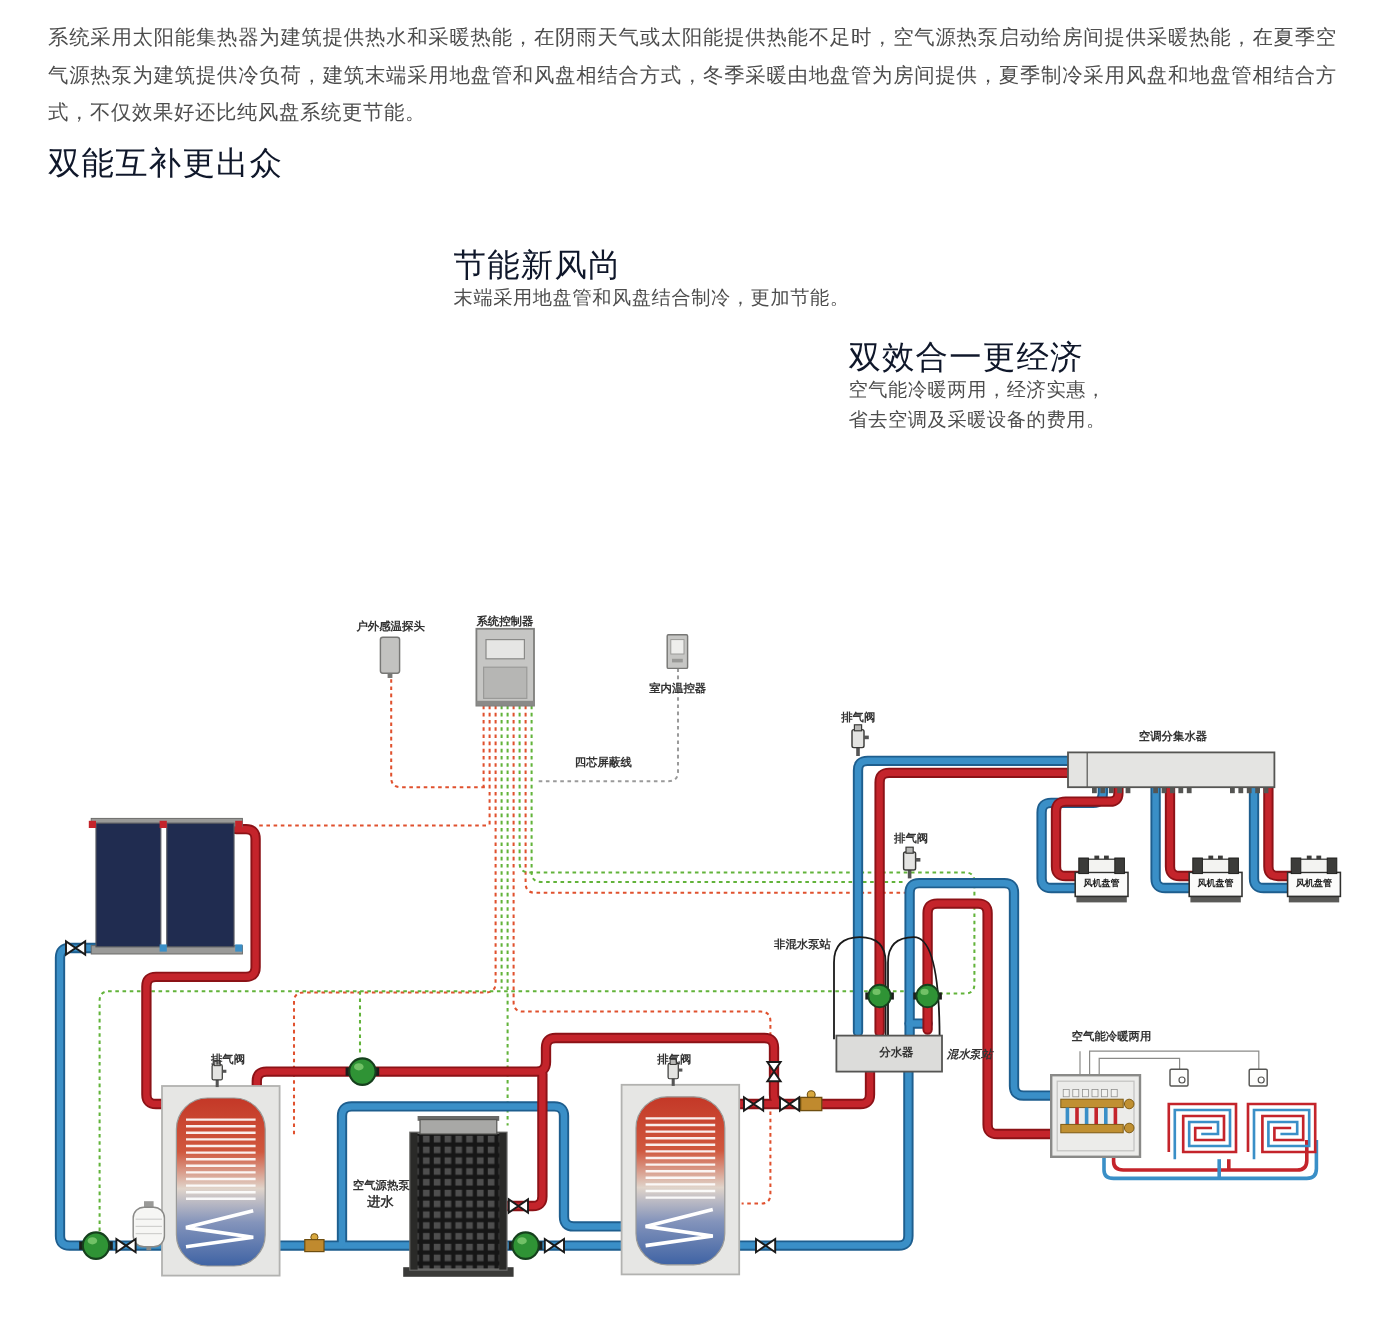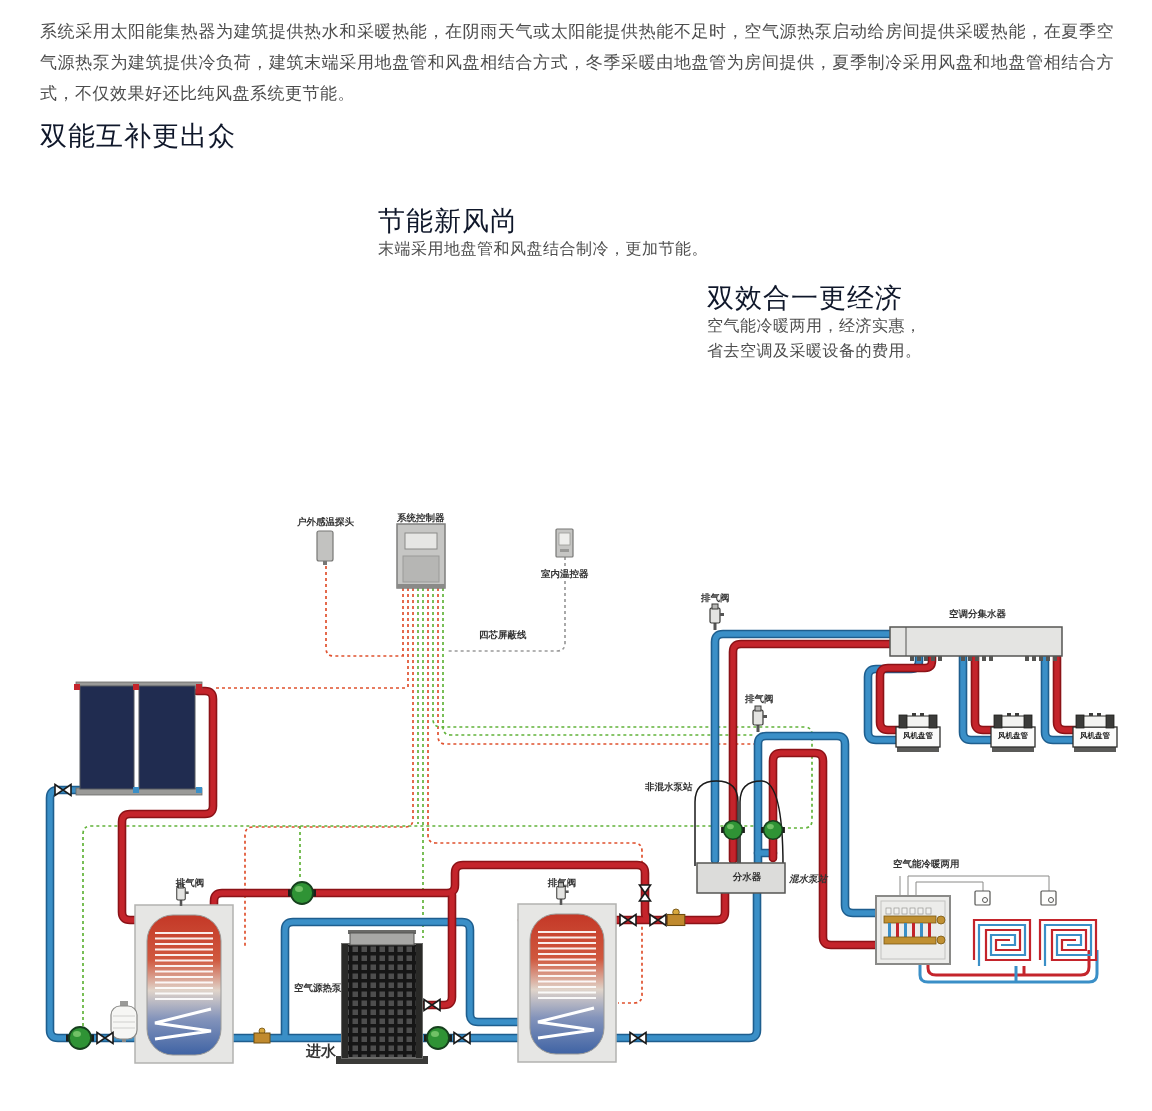--- a/index.html
+++ b/index.html
@@ -325,15 +325,15 @@
   <div class="fcu-label" style="left:896px;top:731px;">风机盘管</div>
   <div class="fcu-label" style="left:991px;top:731px;">风机盘管</div>
   <div class="fcu-label" style="left:1073px;top:731px;">风机盘管</div>
   <div class="dlabel" style="left:645px;top:781px;">非混水泵站</div>
   <div class="dlabel" style="left:789px;top:873px;font-style:italic;">混水泵站</div>
   <div class="dlabel center" style="left:697px;top:871px;width:100px;">分水器</div>
   <div class="dlabel" style="left:893px;top:858px;">空气能冷暖两用</div>
   <div class="dlabel center" style="left:160px;top:877px;width:60px;">排气阀</div>
   <div class="dlabel center" style="left:532px;top:877px;width:60px;">排气阀</div>
   <div class="dlabel" style="left:294px;top:982px;">空气源热泵</div>
-  <div class="dlabel" style="left:306px;top:1042px;font-size:15px;">进水</div>
+  <div class="dlabel" style="left:306px;top:994px;font-size:11px;">进水</div>
 
 </div>
 
 </body></html>

